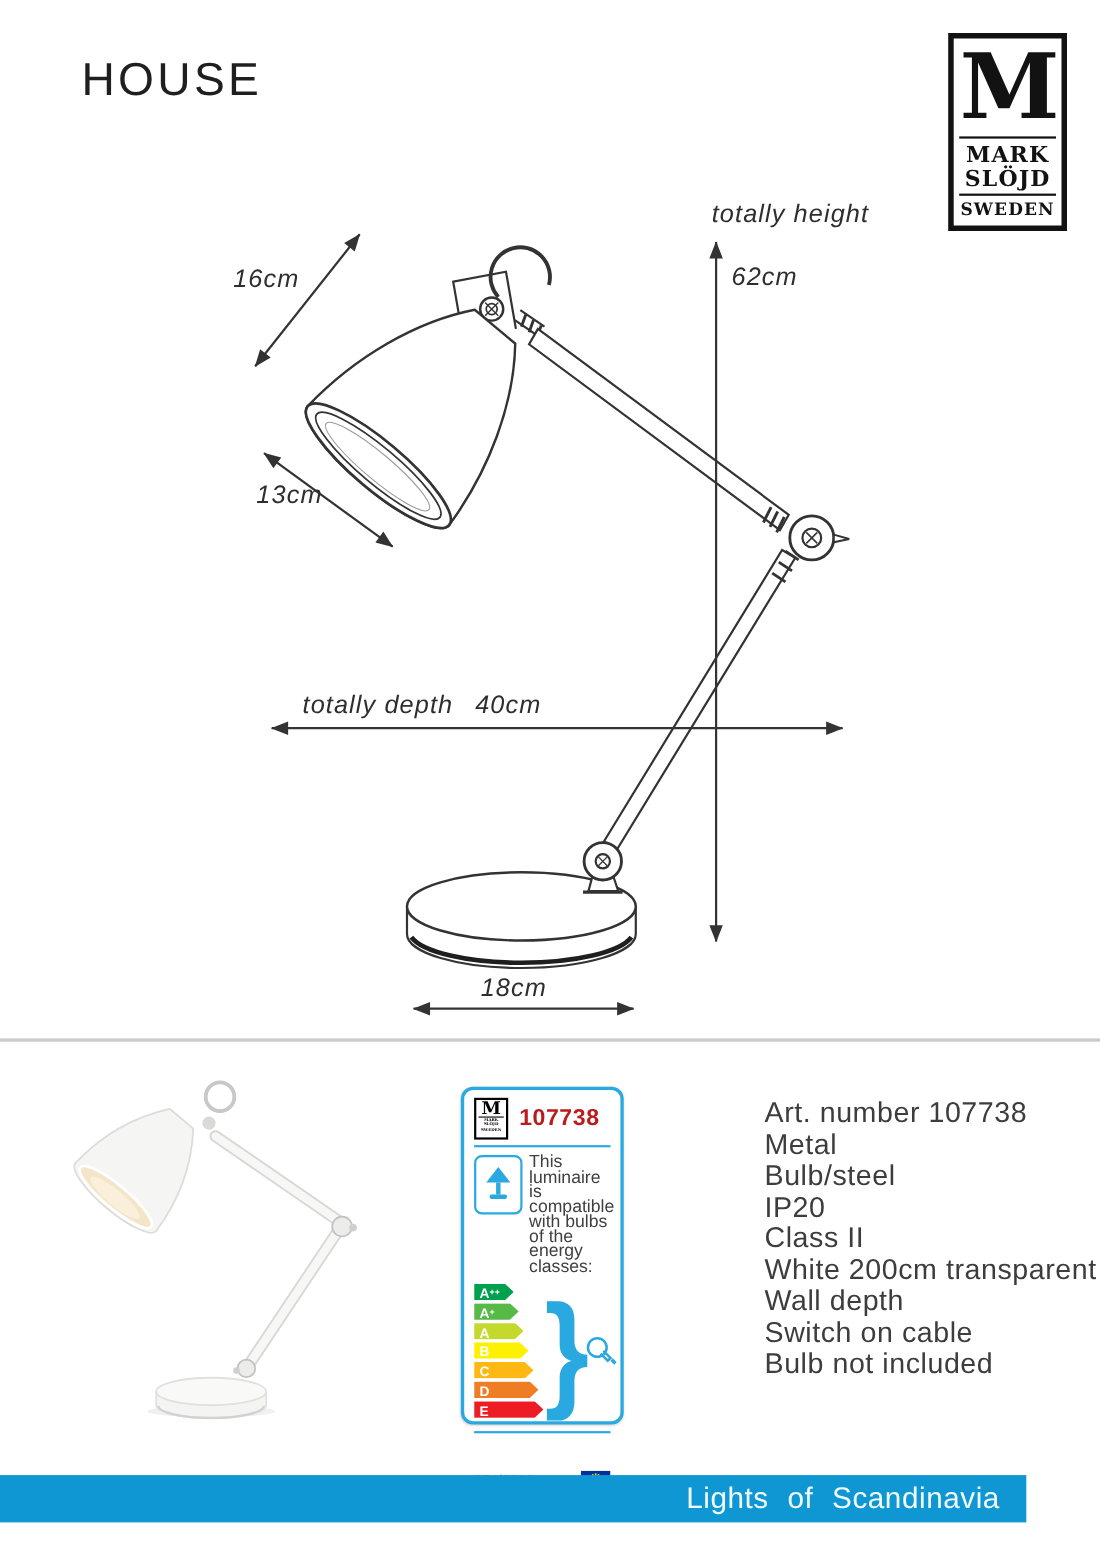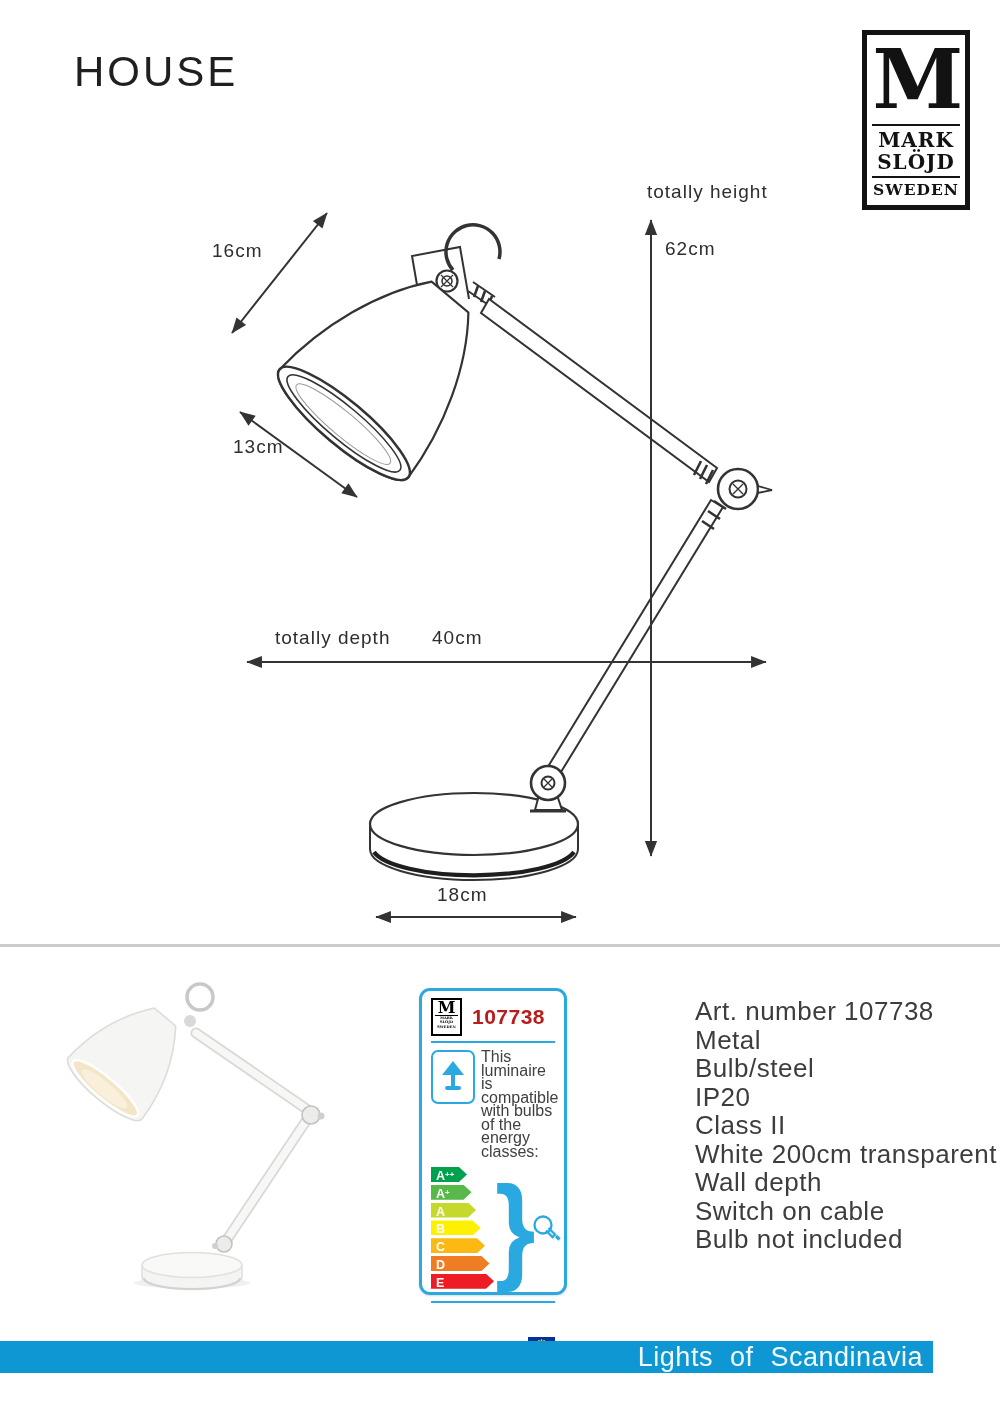--- a/index.html
+++ b/index.html
@@ -13,21 +13,21 @@
              border:5px solid #121212;background:#fff;text-align:center;
              font-family:"DejaVu Serif",serif;color:#121212;padding:2px 3px 0 3px;}
   .brand-m{font-size:82px;line-height:84px;font-weight:700;letter-spacing:-4px;}
   .brand-rule{border-top:2.5px solid #121212;margin:3px 2px;}
   .brand-word{font-weight:700;letter-spacing:1px;}
   .brand-word.w1{font-size:20px;line-height:22px;}
   .brand-word.w2{font-size:20px;line-height:22px;}
   .brand-word.w3{font-size:15.5px;line-height:18px;}
 
   
-  .dim-label{position:absolute;font-size:19px;color:#2e2e2e;letter-spacing:1px;}
+  .dim-label{position:absolute;font-size:23px;color:#2e2e2e;letter-spacing:1px;font-style:italic;}
   .lbl-shade-h{left:212px;top:240px;}
   .lbl-height-t{left:647px;top:181px;}
   .lbl-height-v{left:665px;top:238px;}
   .lbl-shade-w{left:233px;top:436px;}
   .lbl-depth-t{left:275px;top:627px;}
   .lbl-depth-v{left:432px;top:627px;}
   .lbl-base-w{left:437px;top:884px;}
 
   svg.diagram{position:absolute;left:0;top:0;}
 
@@ -65,23 +65,23 @@
   .el-bulb{position:absolute;left:100px;top:46px;}
   .el-foot{display:flex;justify-content:space-between;align-items:center;
            margin-top:34px;padding:0 9px;}
   .el-reg{font-size:13px;font-weight:700;color:#c2410c;}
 
   
   .details{position:absolute;left:659px;top:997px;width:320px;margin-left:36px;}
   .detail-line{font-size:26px;line-height:28.5px;color:#3d3d3d;letter-spacing:.5px;}
 
   
-  .banner{position:absolute;left:0;top:1341px;width:933px;height:32px;
+  .banner{position:absolute;left:0;top:1341px;width:933px;height:43px;
           background:var(--banner,#0f97d4);display:flex;align-items:center;
-          justify-content:flex-end;padding-right:10px;box-sizing:border-box;}
+          justify-content:flex-end;padding-right:24px;box-sizing:border-box;}
   .banner-text{color:#f2fbff;font-size:27px;word-spacing:9px;letter-spacing:.5px;}
 </style>
 </head>
 <body>
 
 <div class="page">
 
   <div class="title">HOUSE</div>
 
   <div class="brand-box">

